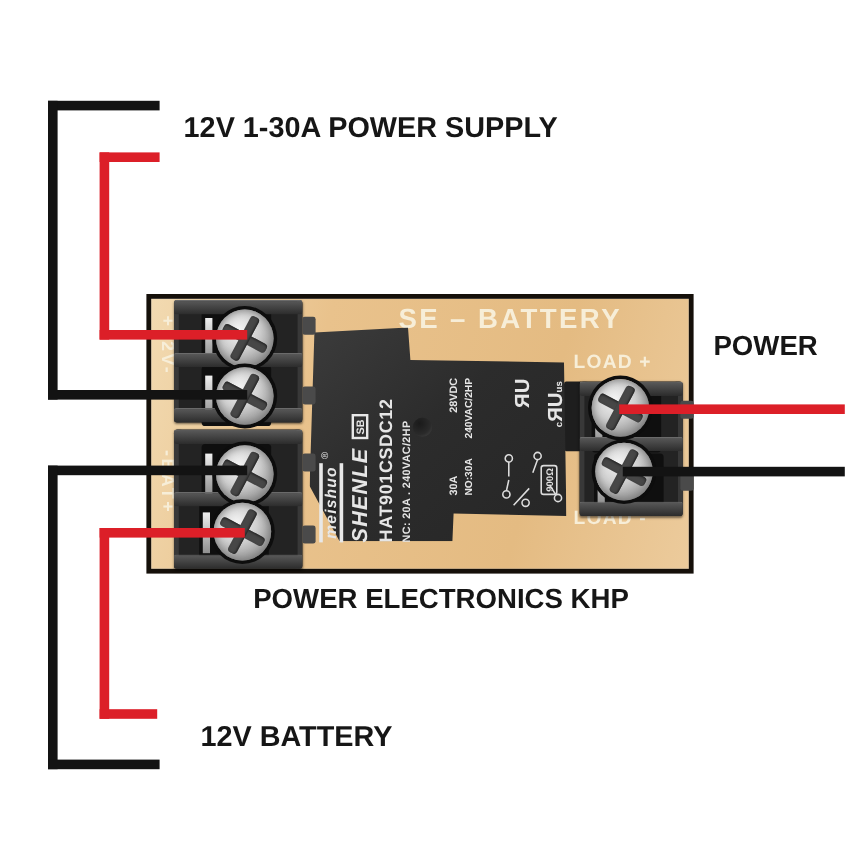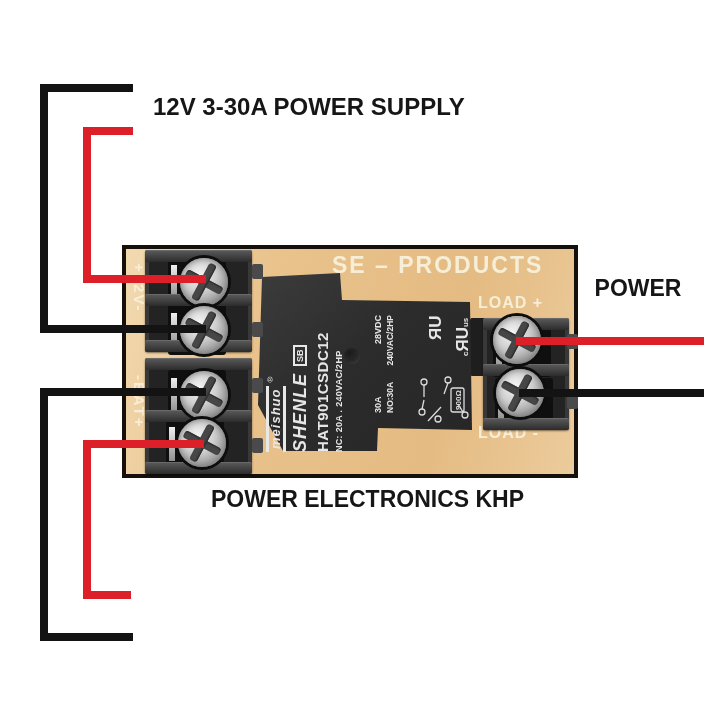--- a/index.html
+++ b/index.html
@@ -57,29 +57,30 @@
   .rating-row{display:flex;justify-content:space-between;font-weight:700;font-size:9px;}
   .lblC{display:flex;flex-direction:column;justify-content:space-between;font-weight:700;}
   .ul-row{font-size:17px;line-height:1;}
   .ul-small{font-size:8px;}
 </style>
 </head>
 <body>
 
 <div class="scene">
 
-  <div class="caption" style="left:153px;top:93px;font-size:24px;">12V 3-30A POWER SUPPLY</div>
+  <div class="caption" style="left:153px;top:93px;font-size:24px;">12V 1-30A POWER SUPPLY</div>
   <div class="caption" style="left:584px;top:272px;width:108px;text-align:center;font-size:23px;line-height:1.4;white-space:normal;">
     <div>POWER</div>
   </div>
   <div class="caption" style="left:211px;top:486px;font-size:23px;">POWER ELECTRONICS KHP</div>
+  <div class="caption" style="left:167px;top:601px;font-size:24px;">12V BATTERY</div>
 
   <div class="board">
 
-    <div class="silk" style="left:206px;top:3px;font-size:23px;letter-spacing:2px;">SE – PRODUCTS</div>
+    <div class="silk" style="left:206px;top:3px;font-size:23px;letter-spacing:2px;">SE – BATTERY</div>
     <div class="silk" style="left:352px;top:45px;font-size:16px;letter-spacing:1px;">LOAD +</div>
     <div class="silk" style="left:352px;top:175px;font-size:16px;letter-spacing:1px;">LOAD -</div>
     <div class="silk vsilk" style="left:5px;top:14px;height:90px;font-size:15px;letter-spacing:2px;">+12V-</div>
     <div class="silk vsilk" style="left:5px;top:126px;height:92px;font-size:15px;letter-spacing:2px;">-BAT+</div>
 
     <div style="position:absolute;left:344px;top:69px;width:16px;height:58px;background:#1e1e1e;border-radius:2px;"></div>
 
     <div class="relay">
       <div class="dimple" style="left:88px;top:77px;width:16px;height:16px;"></div>
       <div class="dimple" style="left:17px;top:151px;width:10px;height:10px;"></div>

